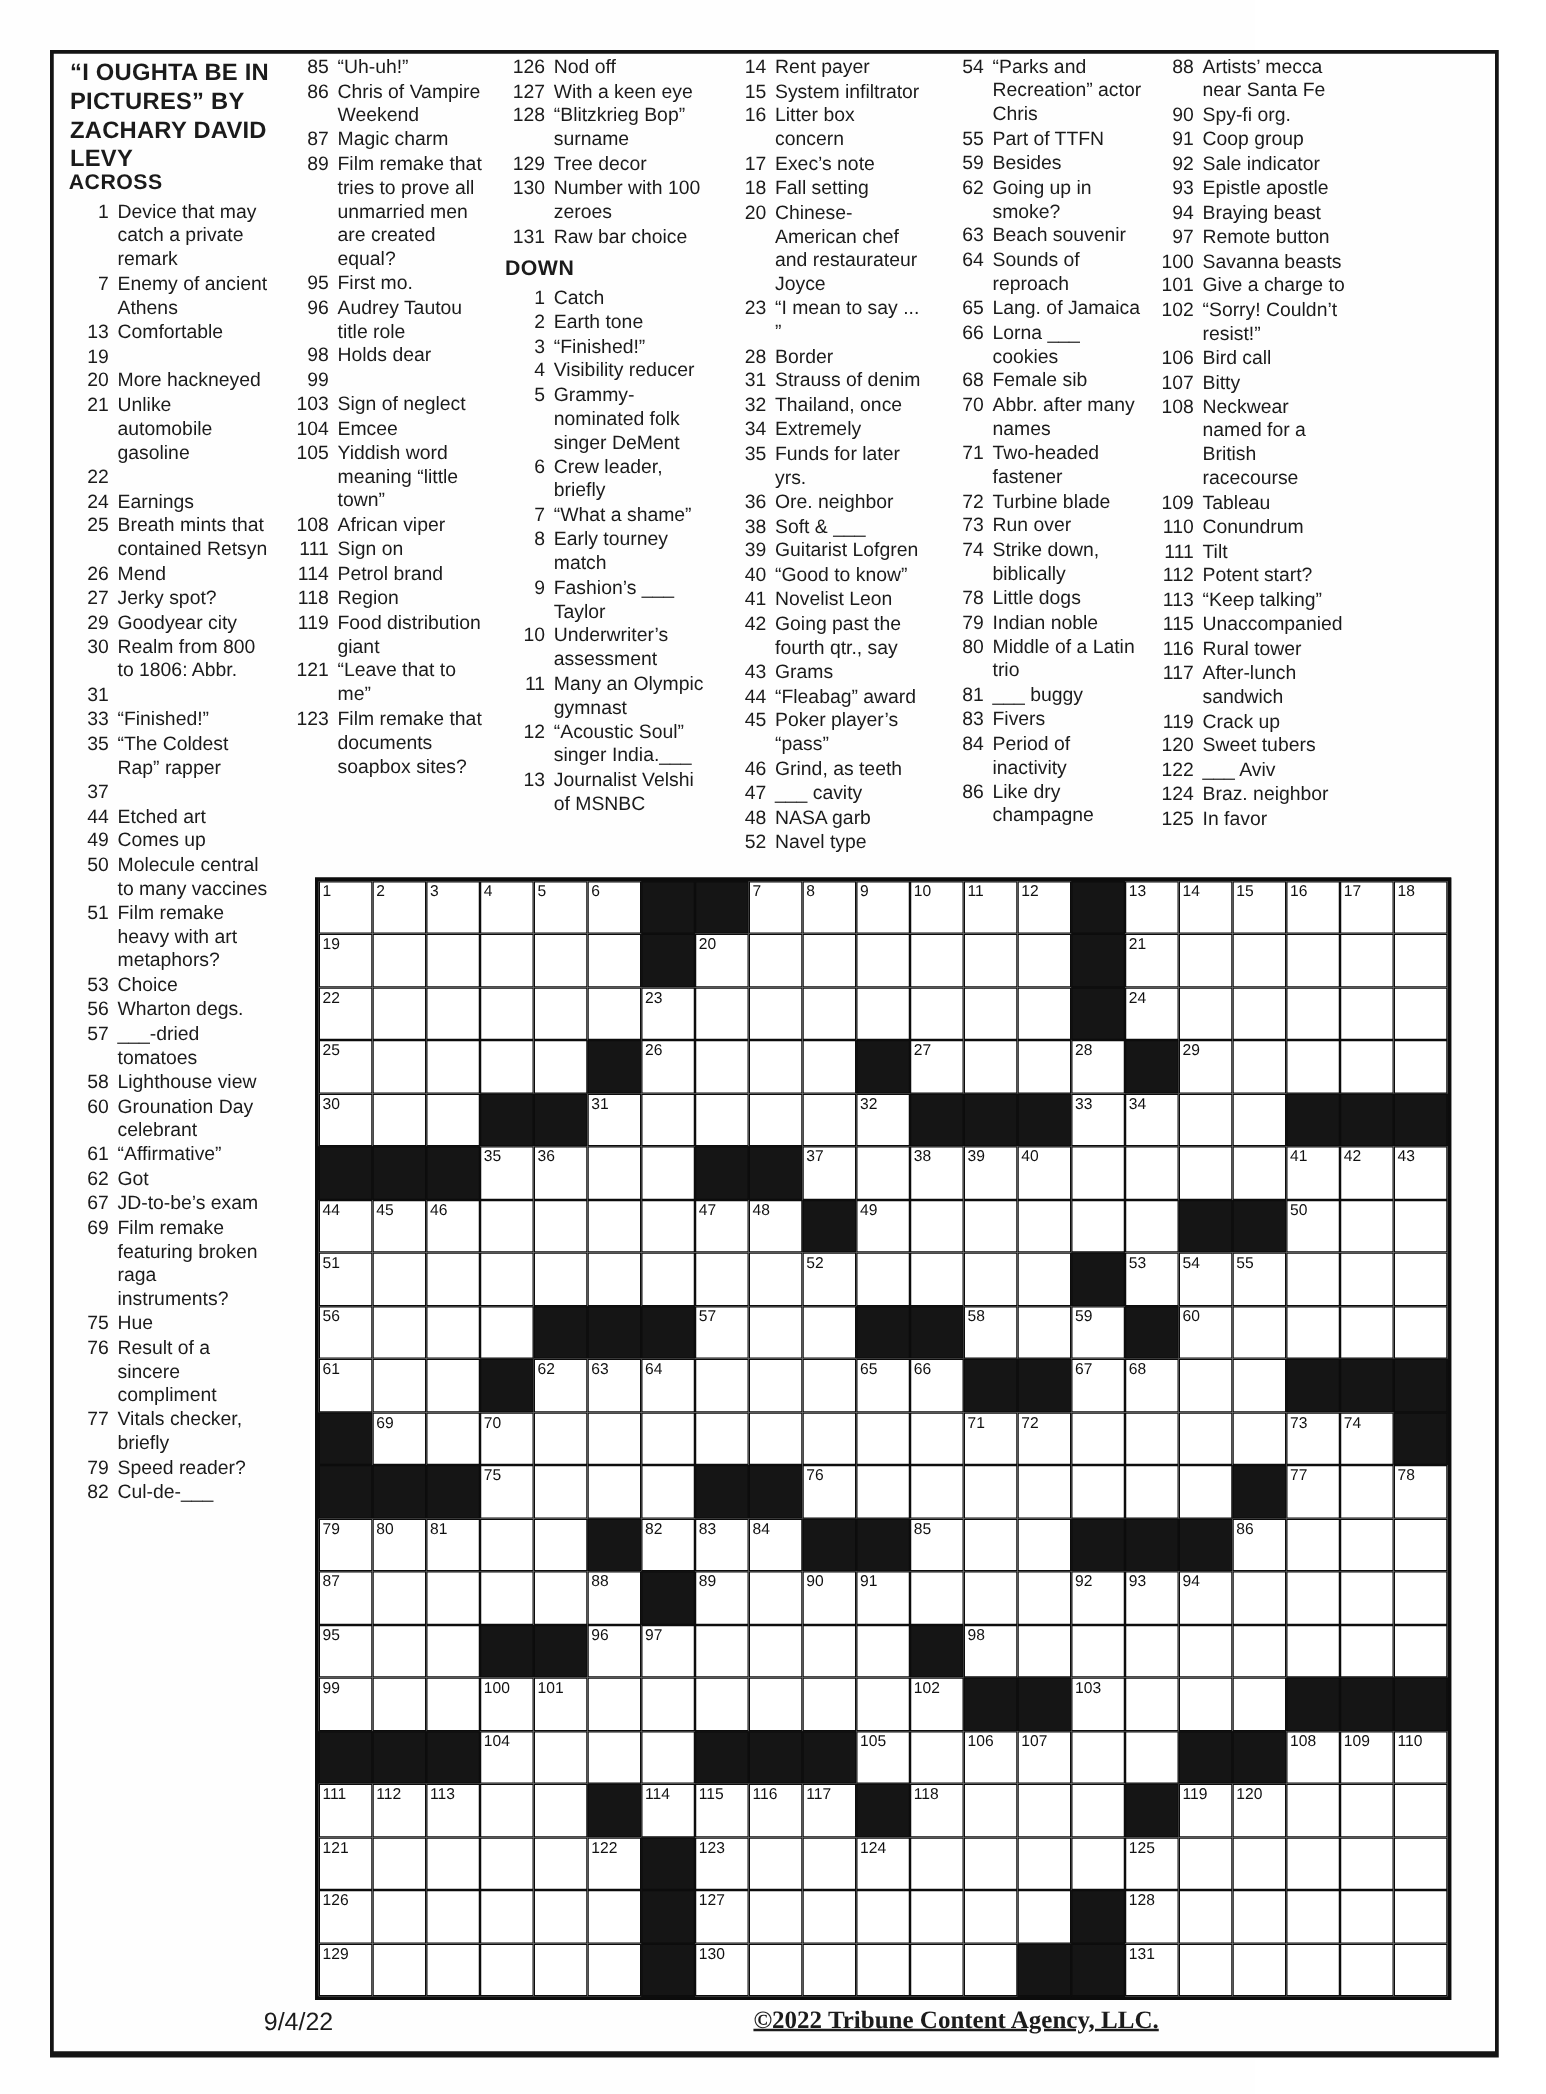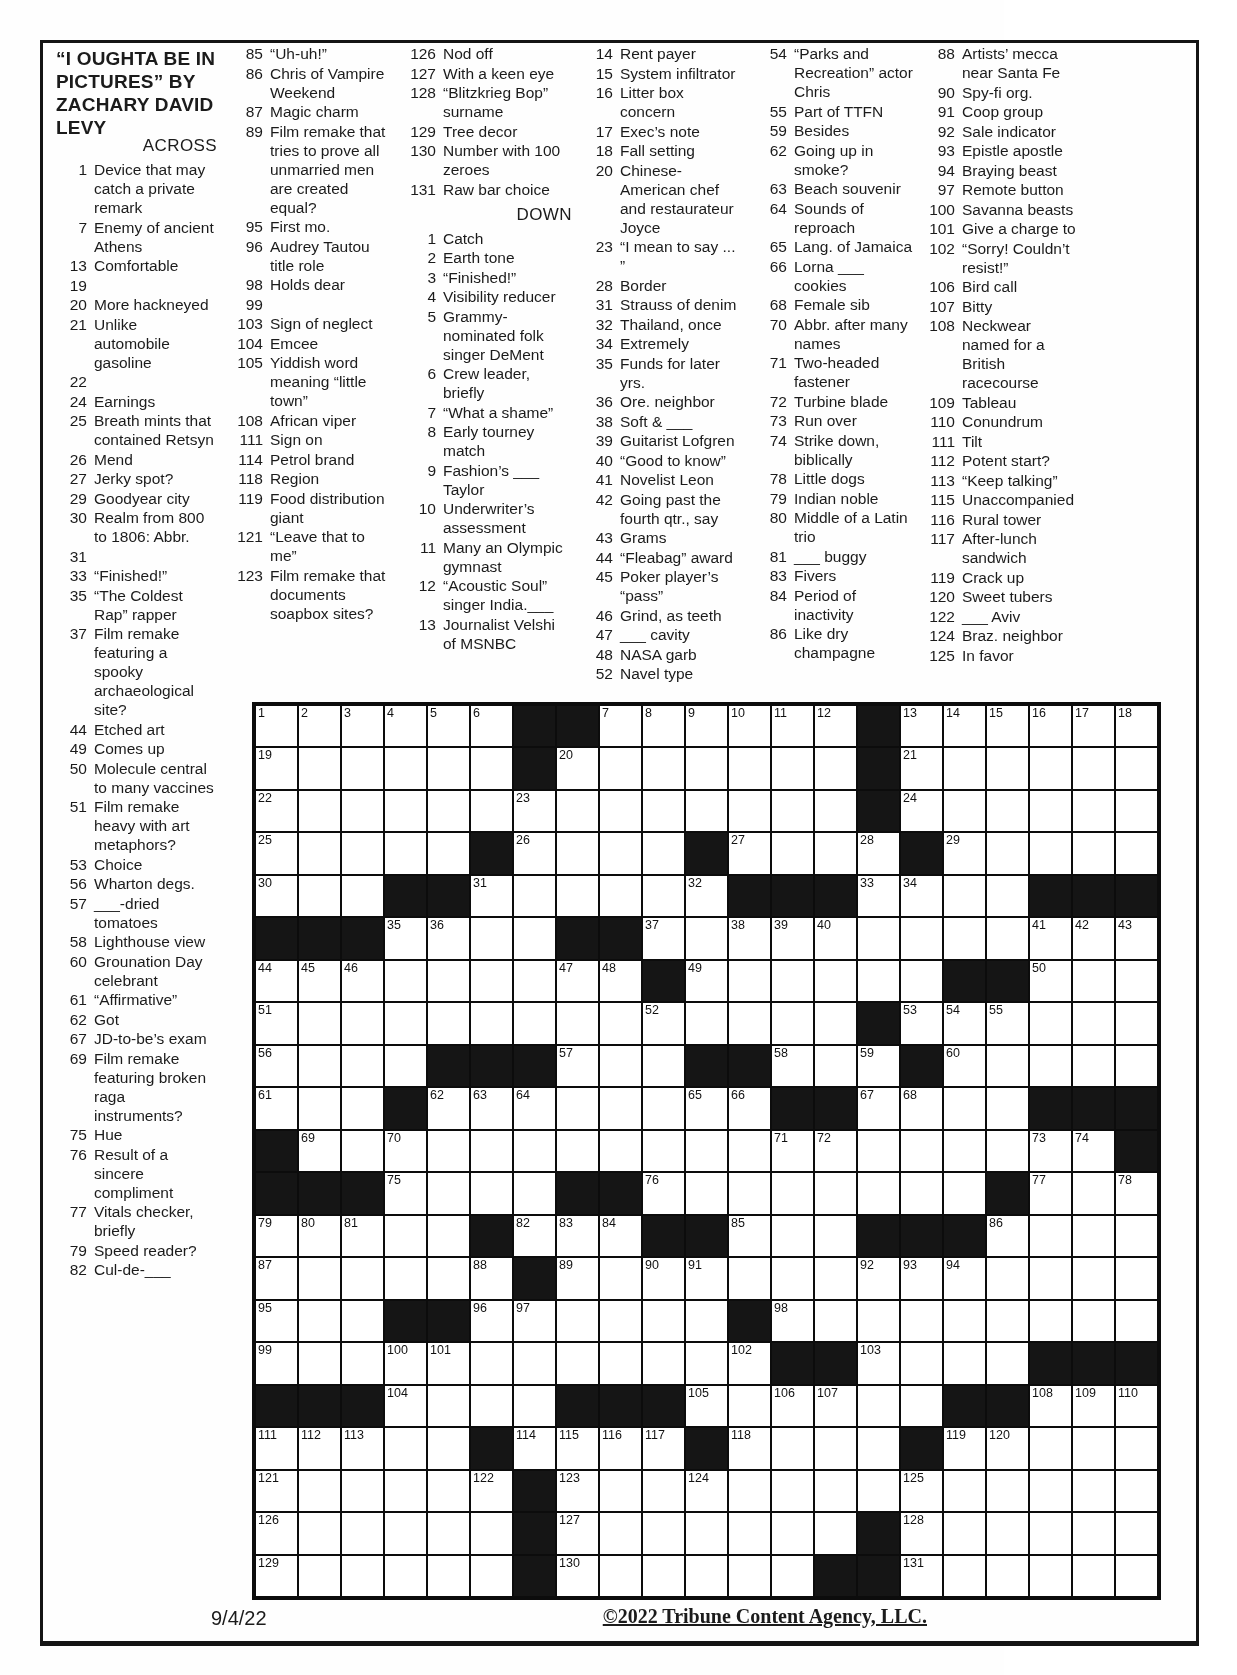--- a/index.html
+++ b/index.html
@@ -3,21 +3,21 @@
 <meta charset="utf-8">
 <style>
   html,body{margin:0;padding:0;background:#fff;width:1237px;height:1675px;overflow:hidden;}
   #canvas{position:relative;width:1004px;height:1675px;background:#fefefe;color:#1b1b1b;
           font-family:"Liberation Sans", sans-serif;}
   #pagebox{position:absolute;left:40px;top:40px;width:1153px;height:1598px;
            border:3px solid #141414;border-bottom-width:5px;background:#fefefe;}
   .col{position:absolute;}
   #title{position:absolute;left:56px;top:47px;width:180px;font-size:19px;font-weight:bold;
          line-height:23px;letter-spacing:.2px;}
-  .sec-header{font-size:17px;font-weight:normal;text-align:right;margin:6px 0 4px 0;letter-spacing:.4px;}
+  .sec-header{font-size:17px;font-weight:bold;text-align:left;margin:6px 0 4px 0;letter-spacing:.4px;}
   .clue{display:flex;font-size:15.5px;line-height:19px;margin:0 0 .5px 0;}
   .cnum{flex:0 0 32px;text-align:right;padding-right:7px;}
   .ctext{flex:1;}
   #grid{position:absolute;left:252px;top:702px;width:909px;height:898px;
         border:3px solid #0c0c0c;box-sizing:border-box;display:grid;
         grid-template-columns:repeat(21,1fr);grid-template-rows:repeat(21,1fr);background:#0c0c0c;}
   .cell{position:relative;border:1px solid #0c0c0c;background:#fff;box-sizing:border-box;}
   .cell.black{background:#151515;}
   .cell .num{position:absolute;left:2px;top:1px;font-size:12.5px;line-height:13px;color:#111;}
   #footer-date{position:absolute;left:211px;top:1607px;font-size:20px;font-weight:normal;}
@@ -96,21 +96,20 @@
         <div class="clue">
           <span class="cnum">33</span>
           <span class="ctext">“Finished!”</span>
         </div>
         <div class="clue">
           <span class="cnum">35</span>
           <span class="ctext">“The Coldest Rap” rapper</span>
         </div>
         <div class="clue">
           <span class="cnum">37</span>
-          <span class="ctext">Film remake featuring a spooky archaeological site?</span>
         </div>
         <div class="clue">
           <span class="cnum">44</span>
           <span class="ctext">Etched art</span>
         </div>
         <div class="clue">
           <span class="cnum">49</span>
           <span class="ctext">Comes up</span>
         </div>
         <div class="clue">

